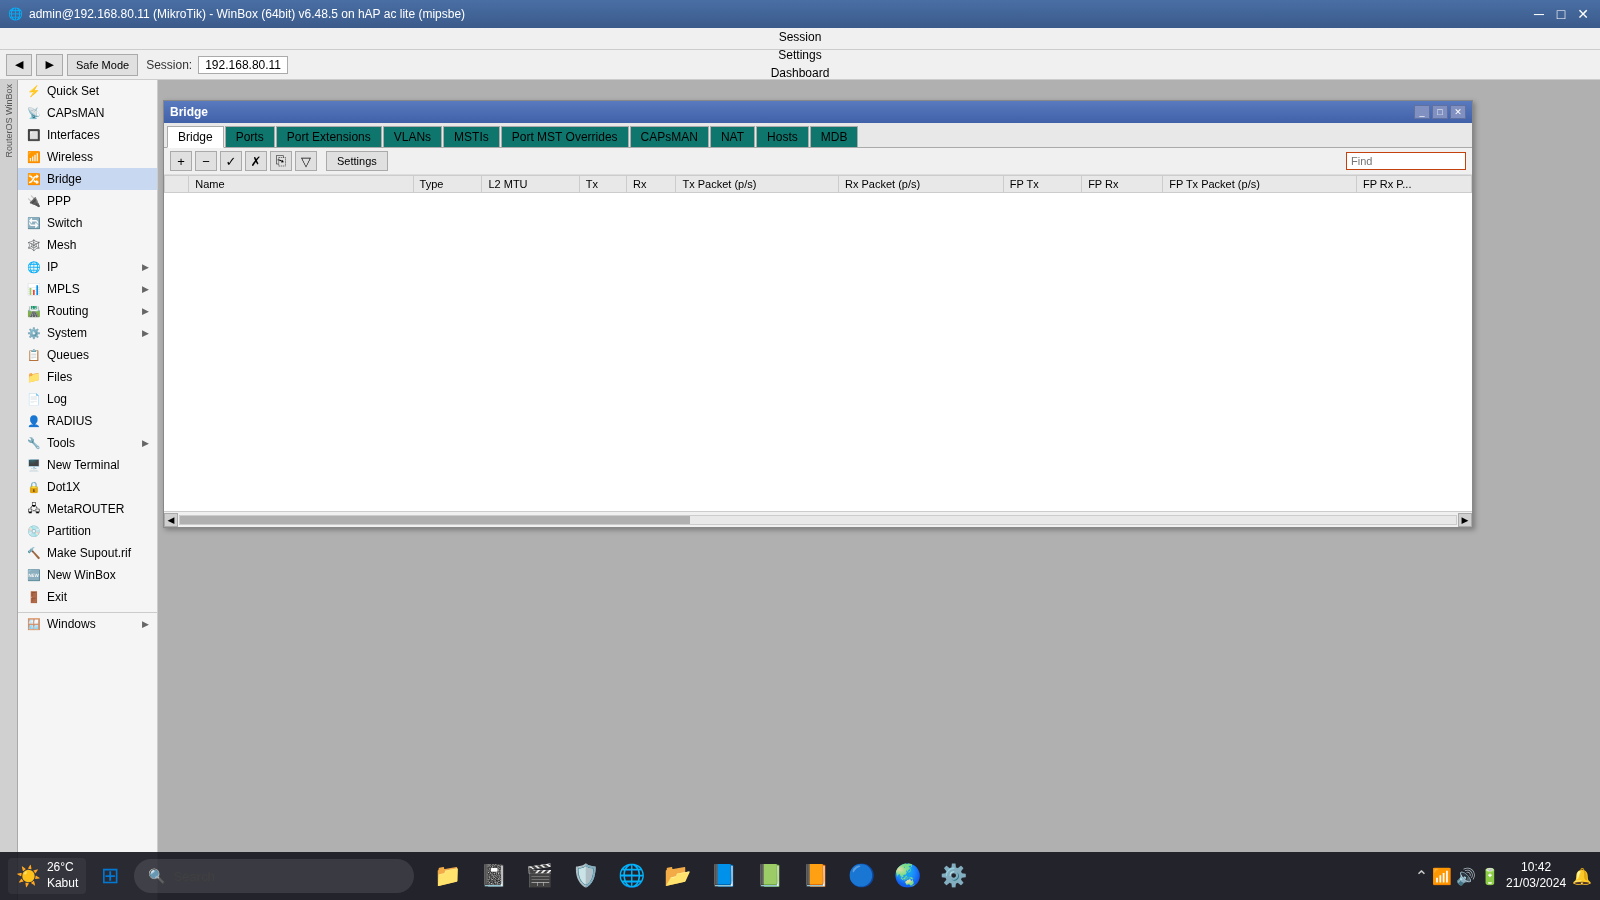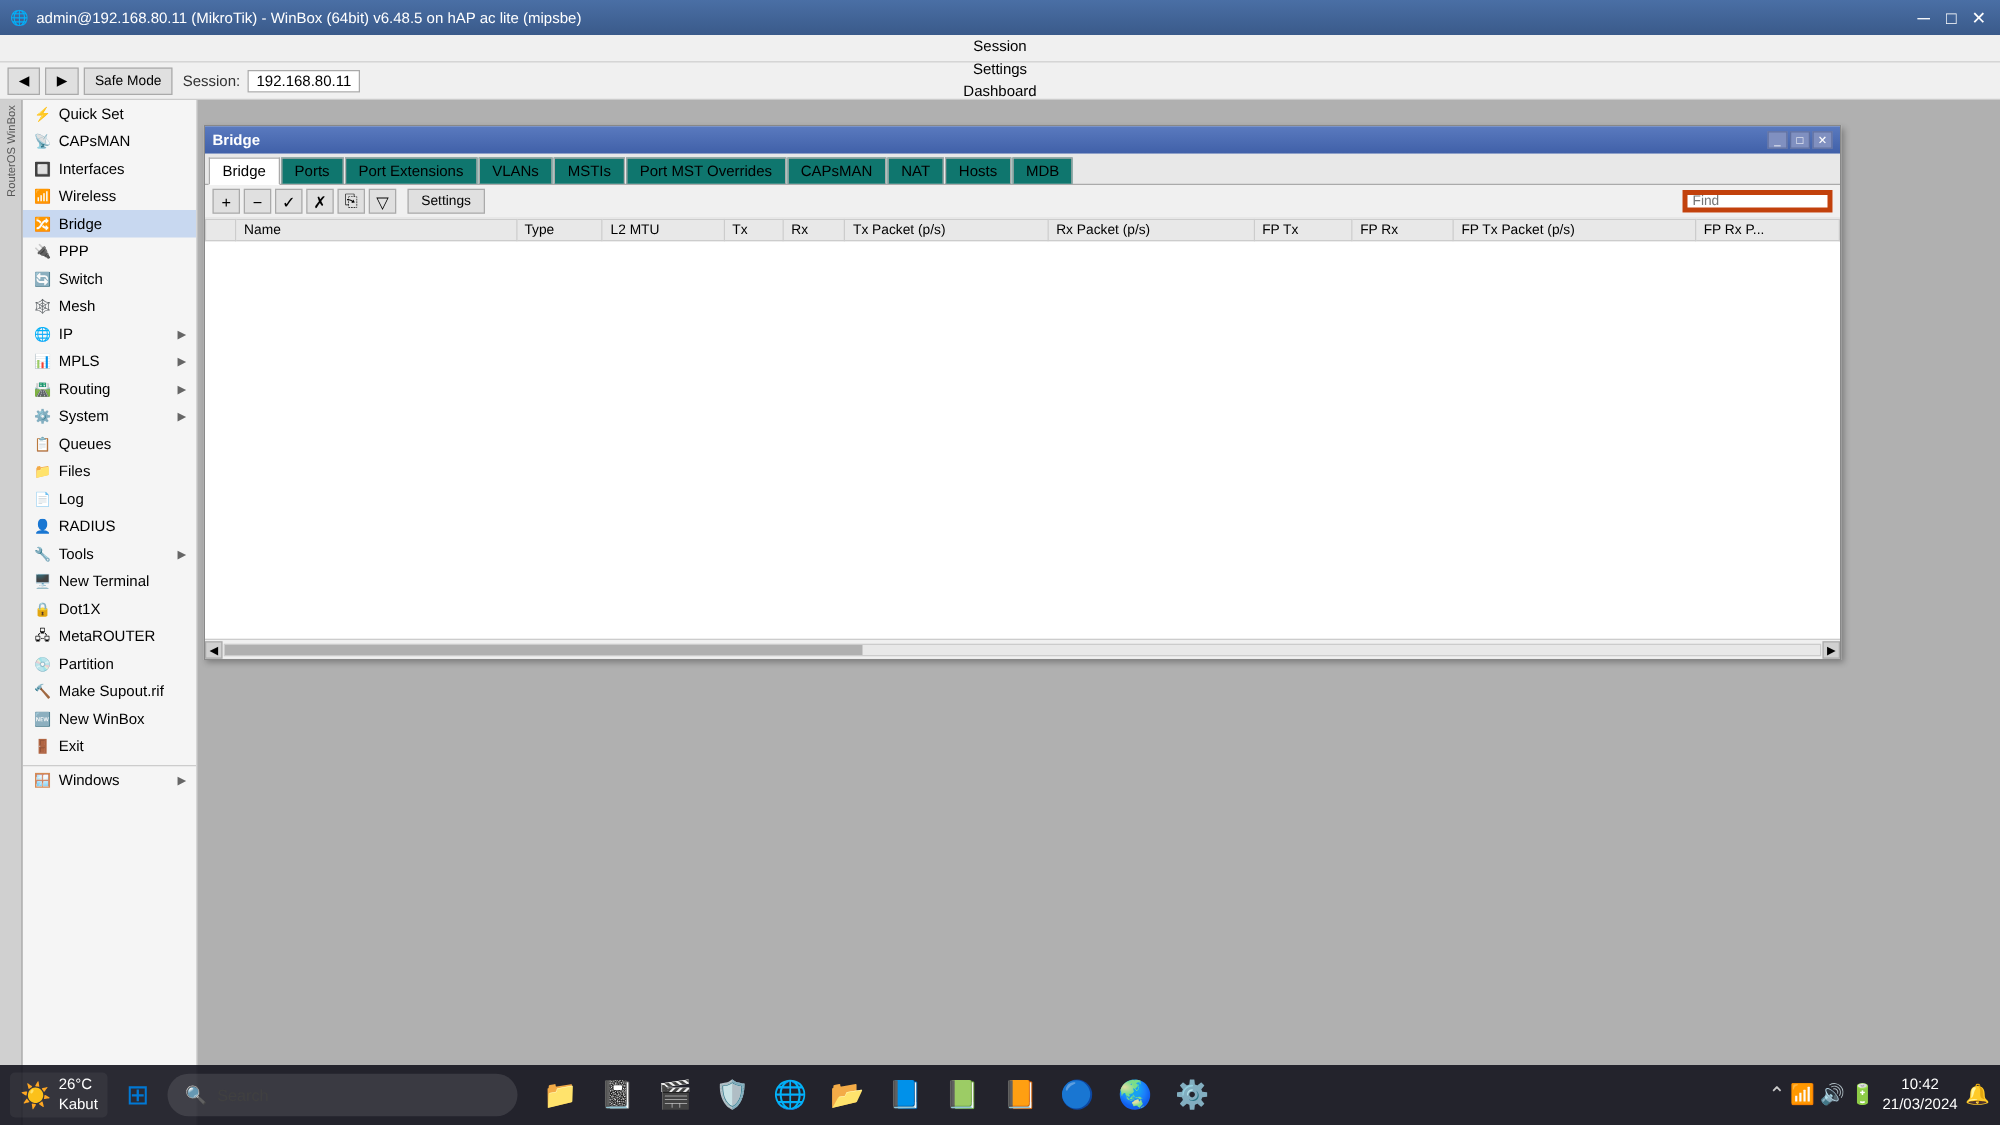--- a/index.html
+++ b/index.html
@@ -150,21 +150,21 @@
     .table-btn {
       width: 22px; height: 20px; background: #e0e0e0; border: 1px solid #aaa;
       cursor: pointer; font-size: 13px; display: flex; align-items: center; justify-content: center;
     }
     .settings-btn {
       height: 20px; padding: 0 10px; background: #e0e0e0; border: 1px solid #aaa;
       cursor: pointer; font-size: 11px; margin-left: 6px;
     }
     .find-box {
       margin-left: auto;
-      height: 18px; width: 120px; border: 4px solid #c2410c;
+      height: 18px; width: 120px; border: 1px solid #c2410c;
       padding: 0 4px; font-size: 11px; background: white; color: #999;
     }
 
     
     .table-container {
       overflow-x: auto;
       overflow-y: auto;
       height: 336px;
       background: white;
     }

